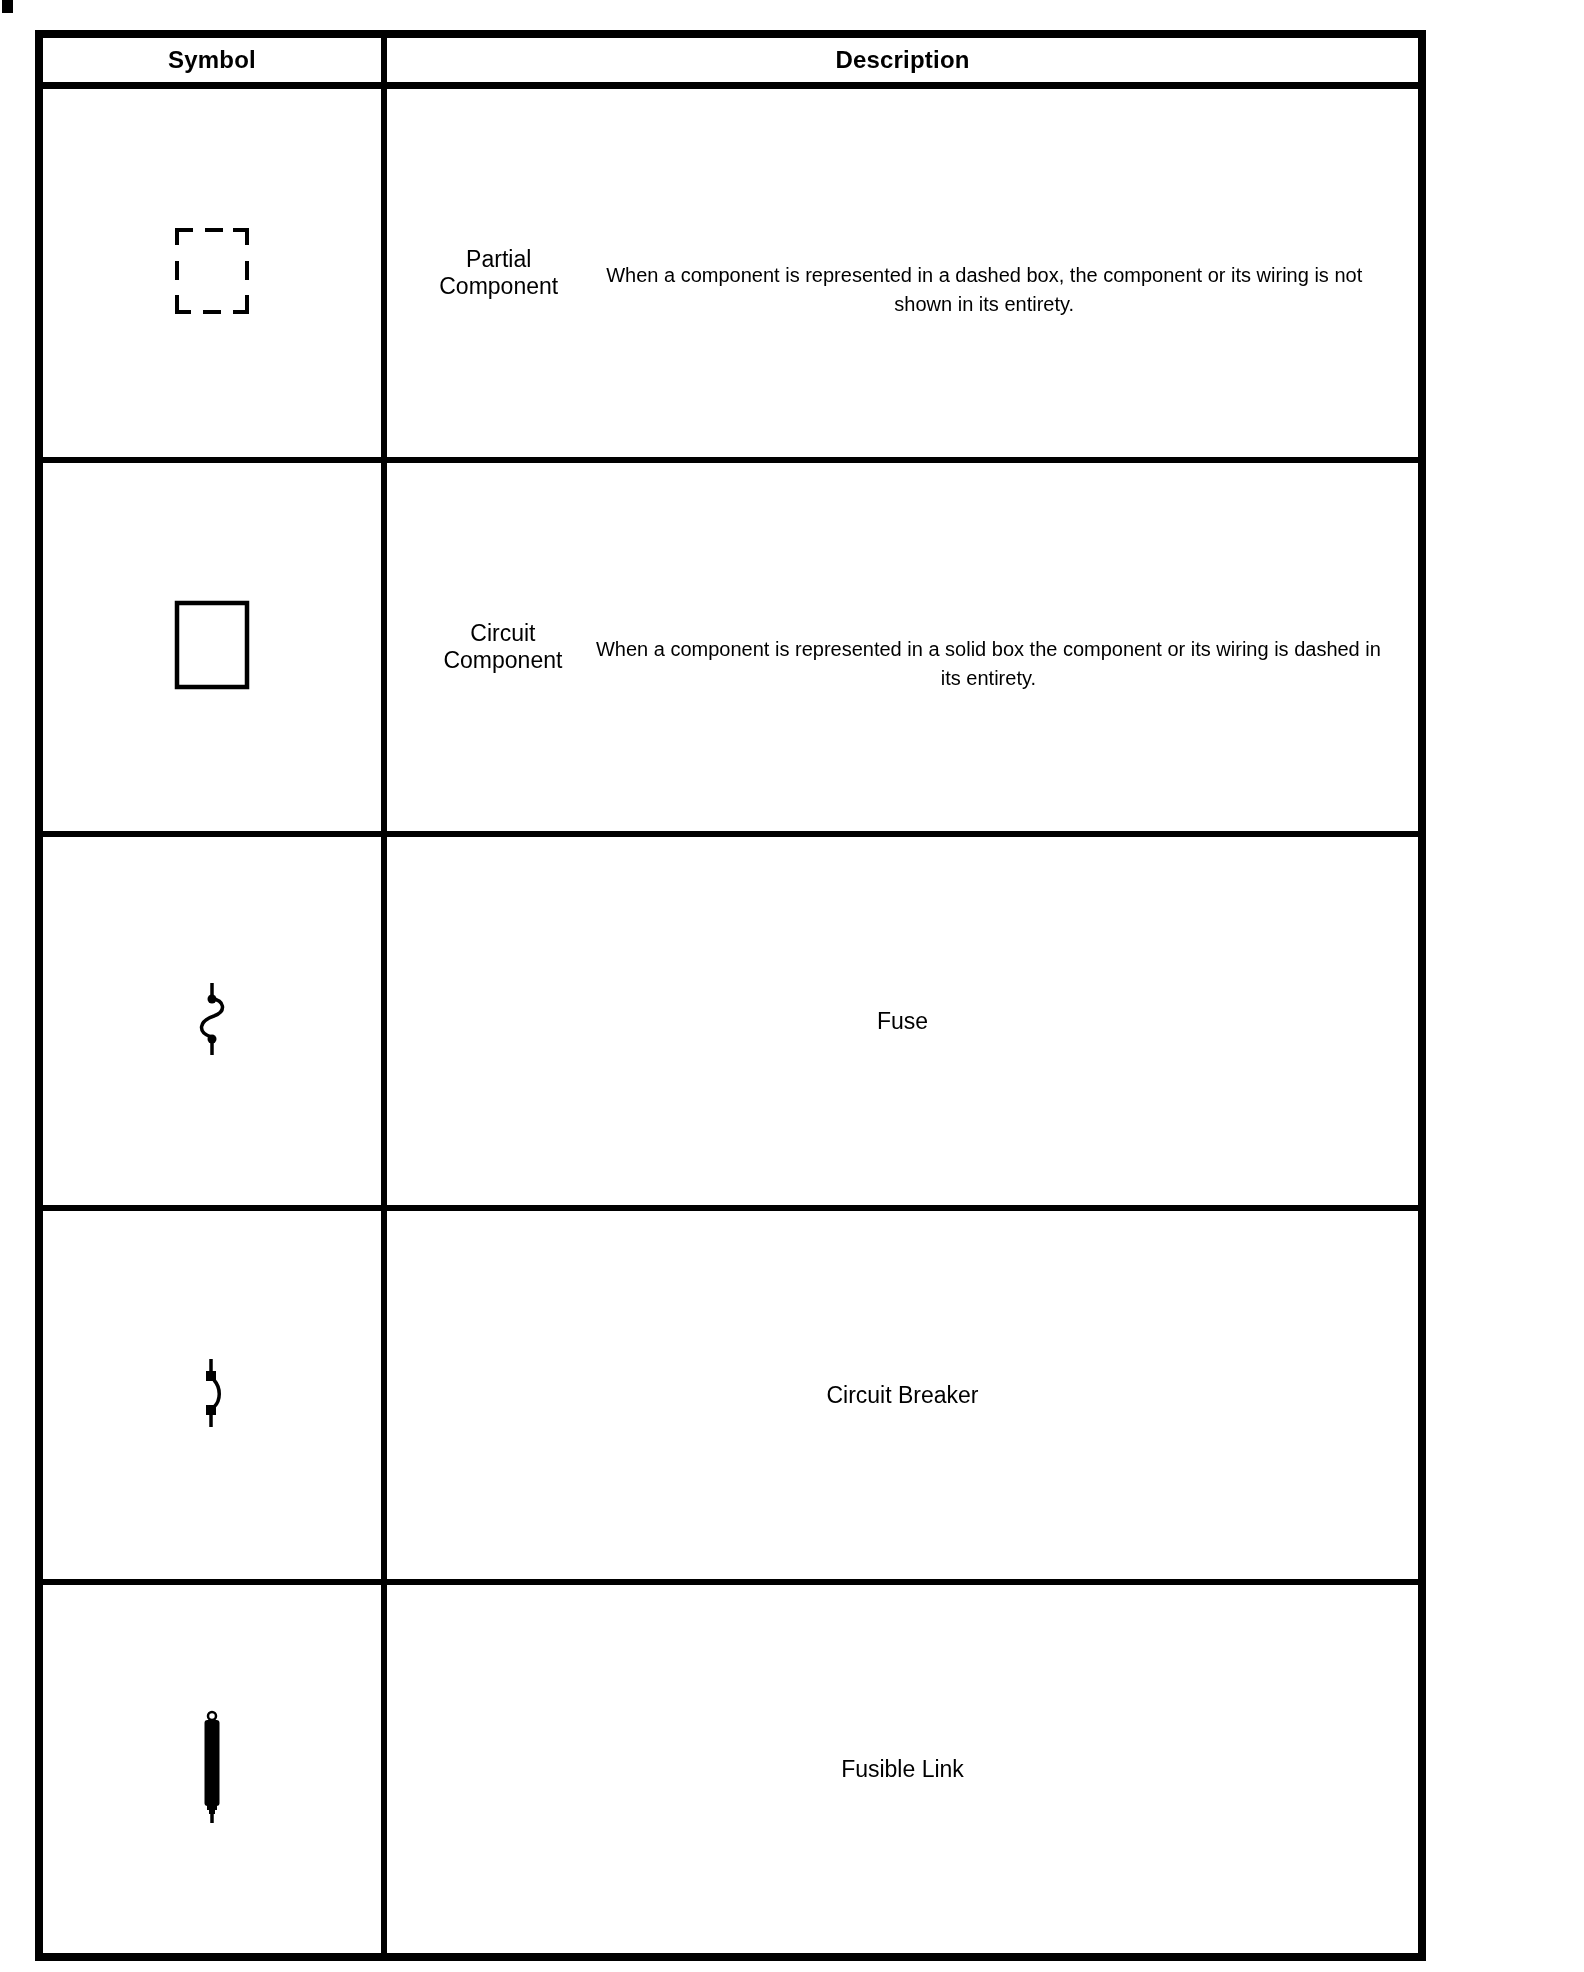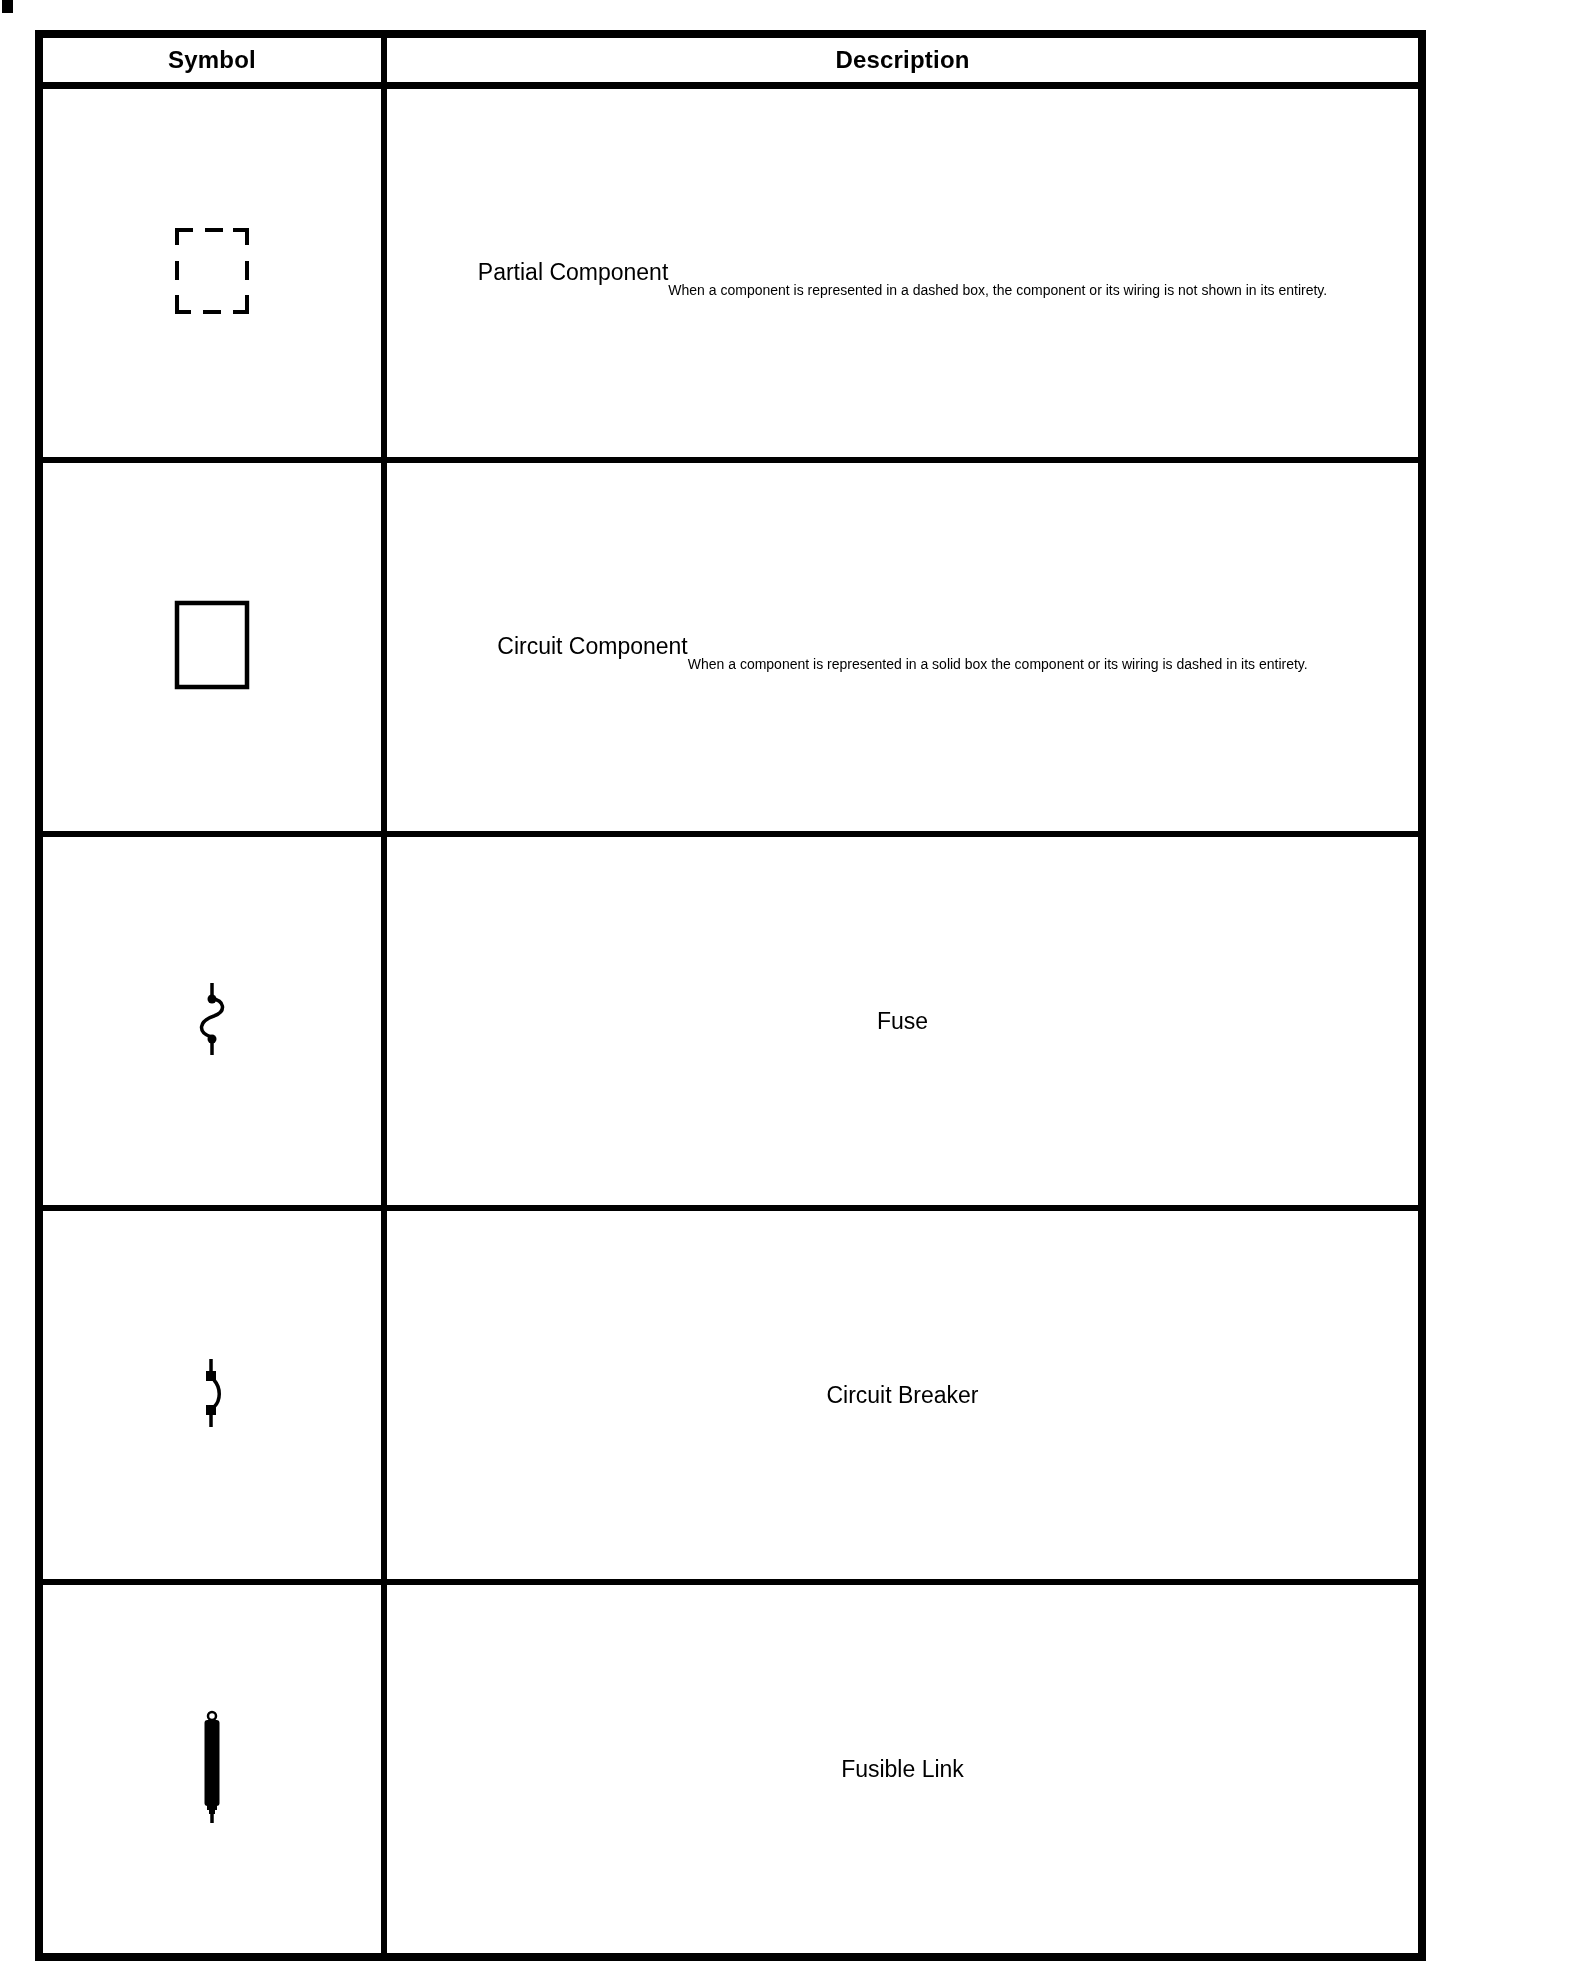--- a/index.html
+++ b/index.html
@@ -63,21 +63,21 @@
     flex-direction: row;
     align-items: center;
     justify-content: center;
     padding: 0 29px;
   }
   .sym-title {
     font-size: 23px;
     text-align: center;
   }
   .sym-body {
-    font-size: 14px;
+    font-size: 20px;
     line-height: 1.45;
     text-align: center;
     max-width: 1150px;
     margin-top: 34px;
   }
   .sym-body:empty { display: none; }
   svg { display: block; }
 </style>
 </head>
 <body>

